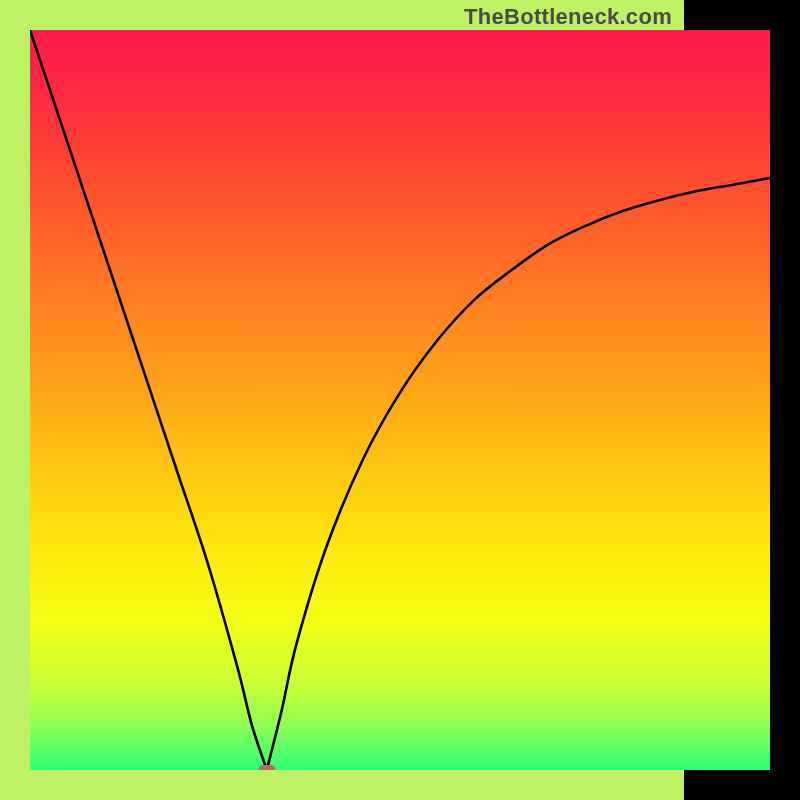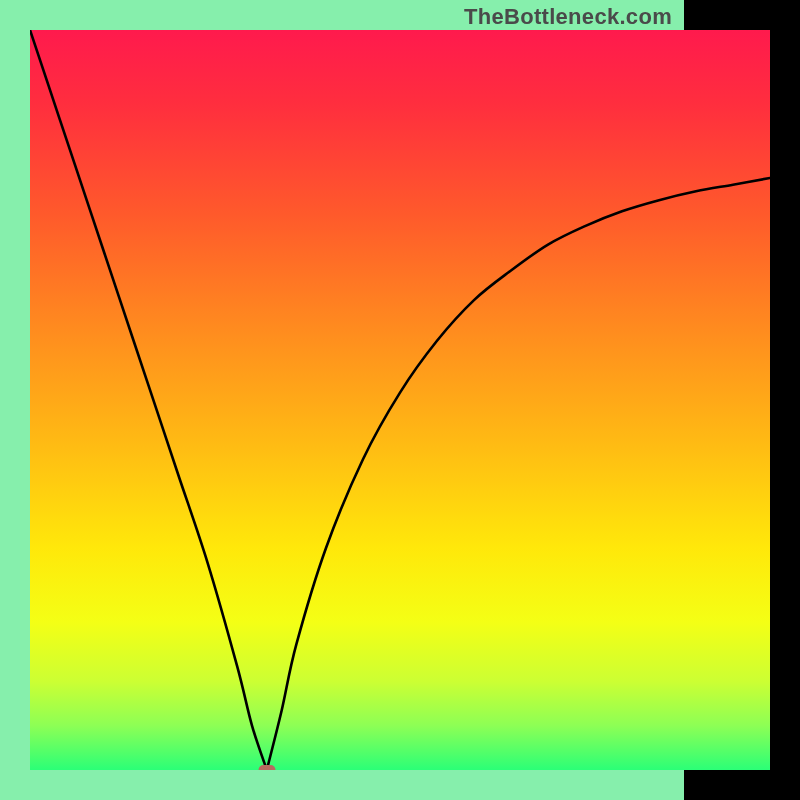--- a/index.html
+++ b/index.html
@@ -8,21 +8,21 @@
     width: 800px;
     height: 800px;
     overflow: hidden;
     background: #000;
     font-family: Arial, Helvetica, sans-serif;
   }
   .frame {
     position: relative;
     width: 684px;
     height: 800px;
-    background: #86efac;
+    background: #bef264;
   }
   .watermark {
     position: absolute;
     top: 4px;
     right: 12px;
     color: #4a4a4a;
     font-size: 22px;
     font-weight: 600;
     letter-spacing: 0.3px;
     z-index: 5;

